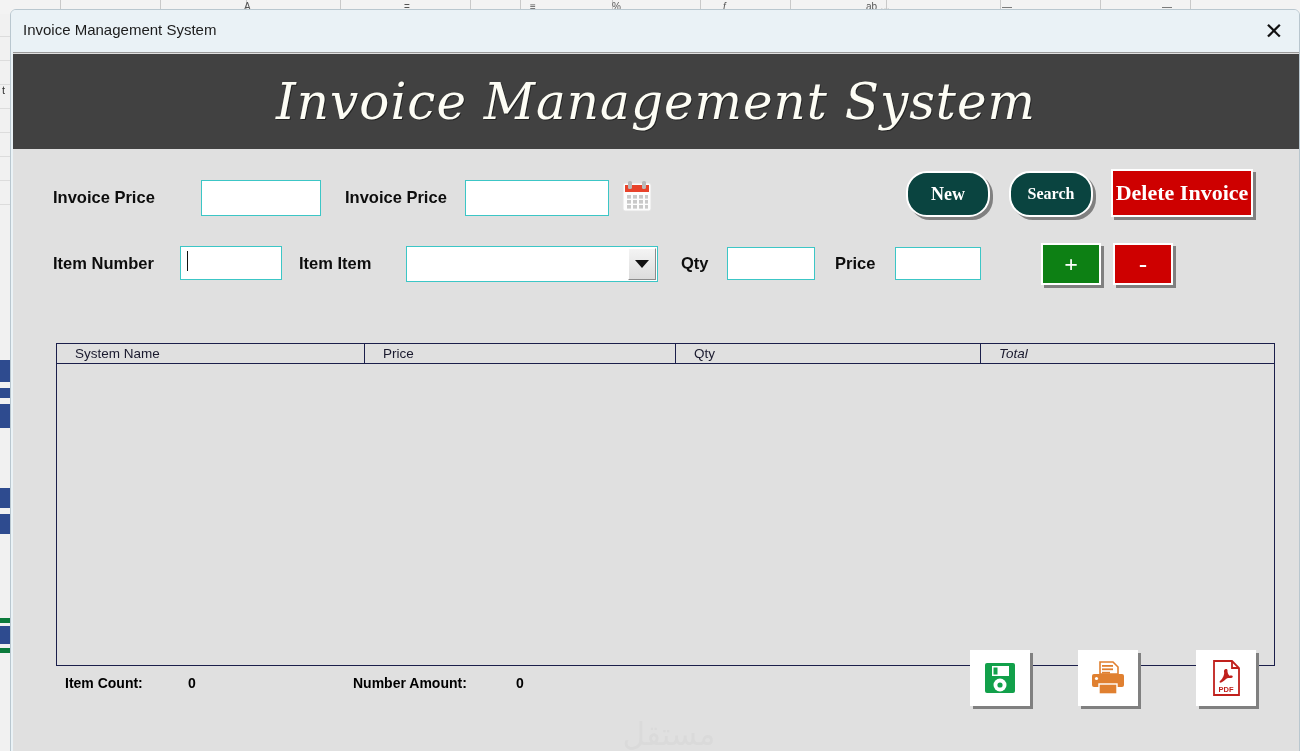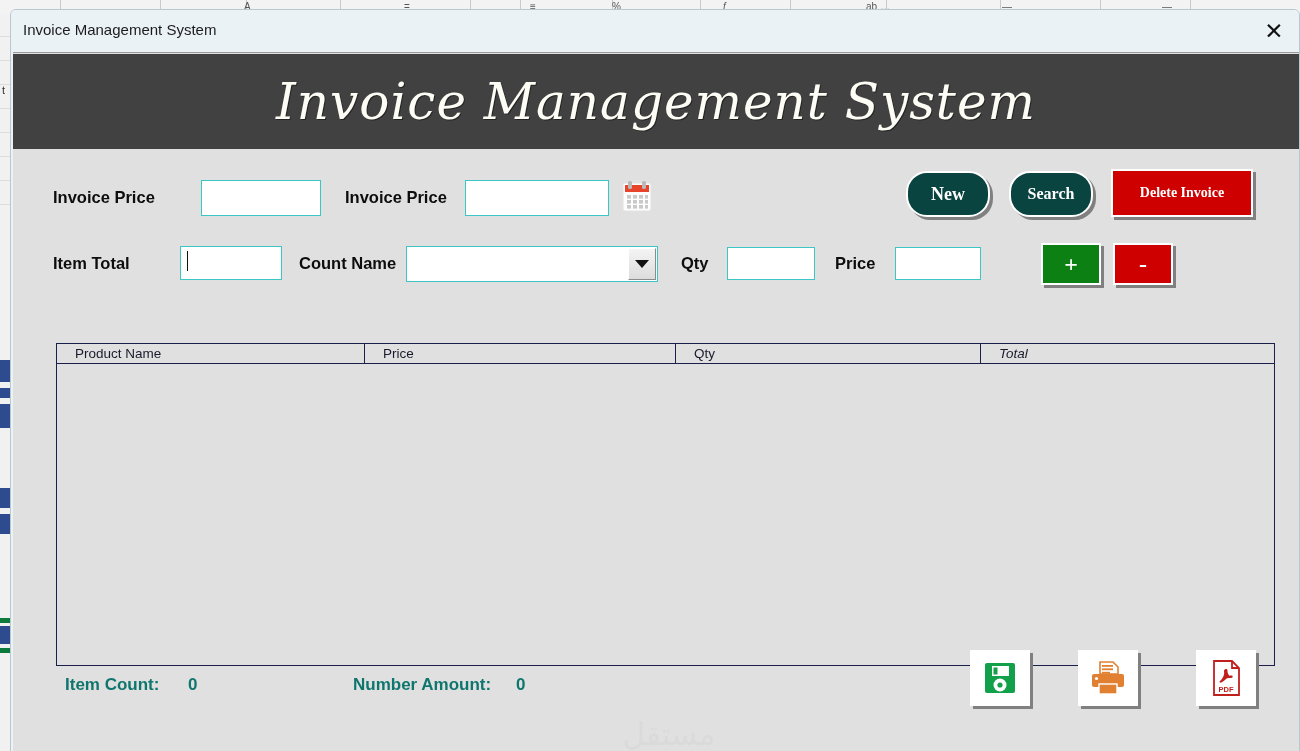--- a/index.html
+++ b/index.html
@@ -126,21 +126,21 @@
     font-size:13.5px;color:#1a1a2e;padding-left:18px;line-height:19px;
     font-family:"Liberation Sans",sans-serif;
     overflow:hidden;white-space:nowrap;
   }
   #grid-head .hcell:last-child{border-right:none;font-style:italic;}
   #grid-body{position:absolute;left:0;top:20px;right:0;bottom:0;background:#e0e0e0;}
 
   
   .status{
     position:absolute;font-family:"Liberation Sans",sans-serif;
-    font-size:17px;font-weight:bold;color:#0f766e;white-space:nowrap;
+    font-size:14px;font-weight:bold;color:#000000;white-space:nowrap;
   }
   #watermark{
     position:absolute;left:566px;top:663px;width:180px;height:60px;
     opacity:.35;pointer-events:none;user-select:none;
     display:flex;flex-direction:column;align-items:center;justify-content:flex-start;
   }
   #watermark .wm-ar{
     font-family:"DejaVu Sans",sans-serif;font-size:31px;color:#cfcfcf;
     line-height:36px;direction:rtl;
   }
@@ -239,29 +239,29 @@
           <rect x="5" y="28" width="4" height="3.6"></rect>
             <rect x="11" y="28" width="4" height="3.6"></rect>
           <rect x="17" y="28" width="4" height="3.6"></rect>
             <rect x="23" y="28" width="3" height="3.6"></rect>
         </g>
       </svg>
     </div>
 
     <div class="btn3d btn-teal" style="left:893px;top:118px;width:84px;height:46px;font-size:18px">New</div>
     <div class="btn3d btn-teal" style="left:996px;top:118px;width:84px;height:46px;font-size:16px">Search</div>
-    <div class="btn3d btn-red" style="left:1098px;top:116px;width:142px;height:48px;font-size:14px">Delete Invoice</div>
-
-    <div class="lbl" style="left:40px;top:201px">Item Total</div>
+    <div class="btn3d btn-red" style="left:1098px;top:116px;width:142px;height:48px;font-size:22px">Delete Invoice</div>
+
+    <div class="lbl" style="left:40px;top:201px">Item Number</div>
     <div class="tbox" style="left:167px;top:193px;width:102px;height:34px">
       <span class="caret"></span>
       <span style="position:absolute;left:10px;top:7px;font-size:14px;color:#111;"></span>
     </div>
 
-    <div class="lbl" style="left:286px;top:201px">Count Name</div>
+    <div class="lbl" style="left:286px;top:201px">Item Item</div>
     <div class="combo" style="left:393px;top:193px;width:252px;height:36px">
       <span style="position:absolute;left:6px;top:8px;font-size:14px;color:#111;"></span>
       <div class="arrowbtn">
           <div class="tri"></div>
         </div>
     </div>
 
     <div class="lbl" style="left:668px;top:201px">Qty</div>
     <div class="tbox" style="left:714px;top:194px;width:88px;height:33px">
       <span style="position:absolute;left:6px;top:7px;font-size:14px;color:#111;"></span>
@@ -270,21 +270,21 @@
     <div class="lbl" style="left:822px;top:201px">Price</div>
     <div class="tbox" style="left:882px;top:194px;width:86px;height:33px">
       <span style="position:absolute;left:6px;top:7px;font-size:14px;color:#111;"></span>
     </div>
 
     <div class="btn3d btn-green" style="left:1028px;top:190px;width:60px;height:42px;font-size:24px">+</div>
     <div class="btn3d btn-red" style="left:1100px;top:190px;width:60px;height:42px;font-size:24px">-</div>
 
     <div id="grid">
       <div id="grid-head">
-        <div class="hcell" style="width:308px">Product Name</div>
+        <div class="hcell" style="width:308px">System Name</div>
         <div class="hcell" style="width:311px">Price</div>
         <div class="hcell" style="width:305px">Qty</div>
         <div class="hcell" style="flex:1">Total</div>
       </div>
       <div id="grid-body"></div>
     </div>
 
     <div class="status" style="left:52px;top:622px">Item Count:</div>
     <div class="status" style="left:175px;top:622px">0</div>
     <div class="status" style="left:340px;top:622px">Number Amount:</div>

